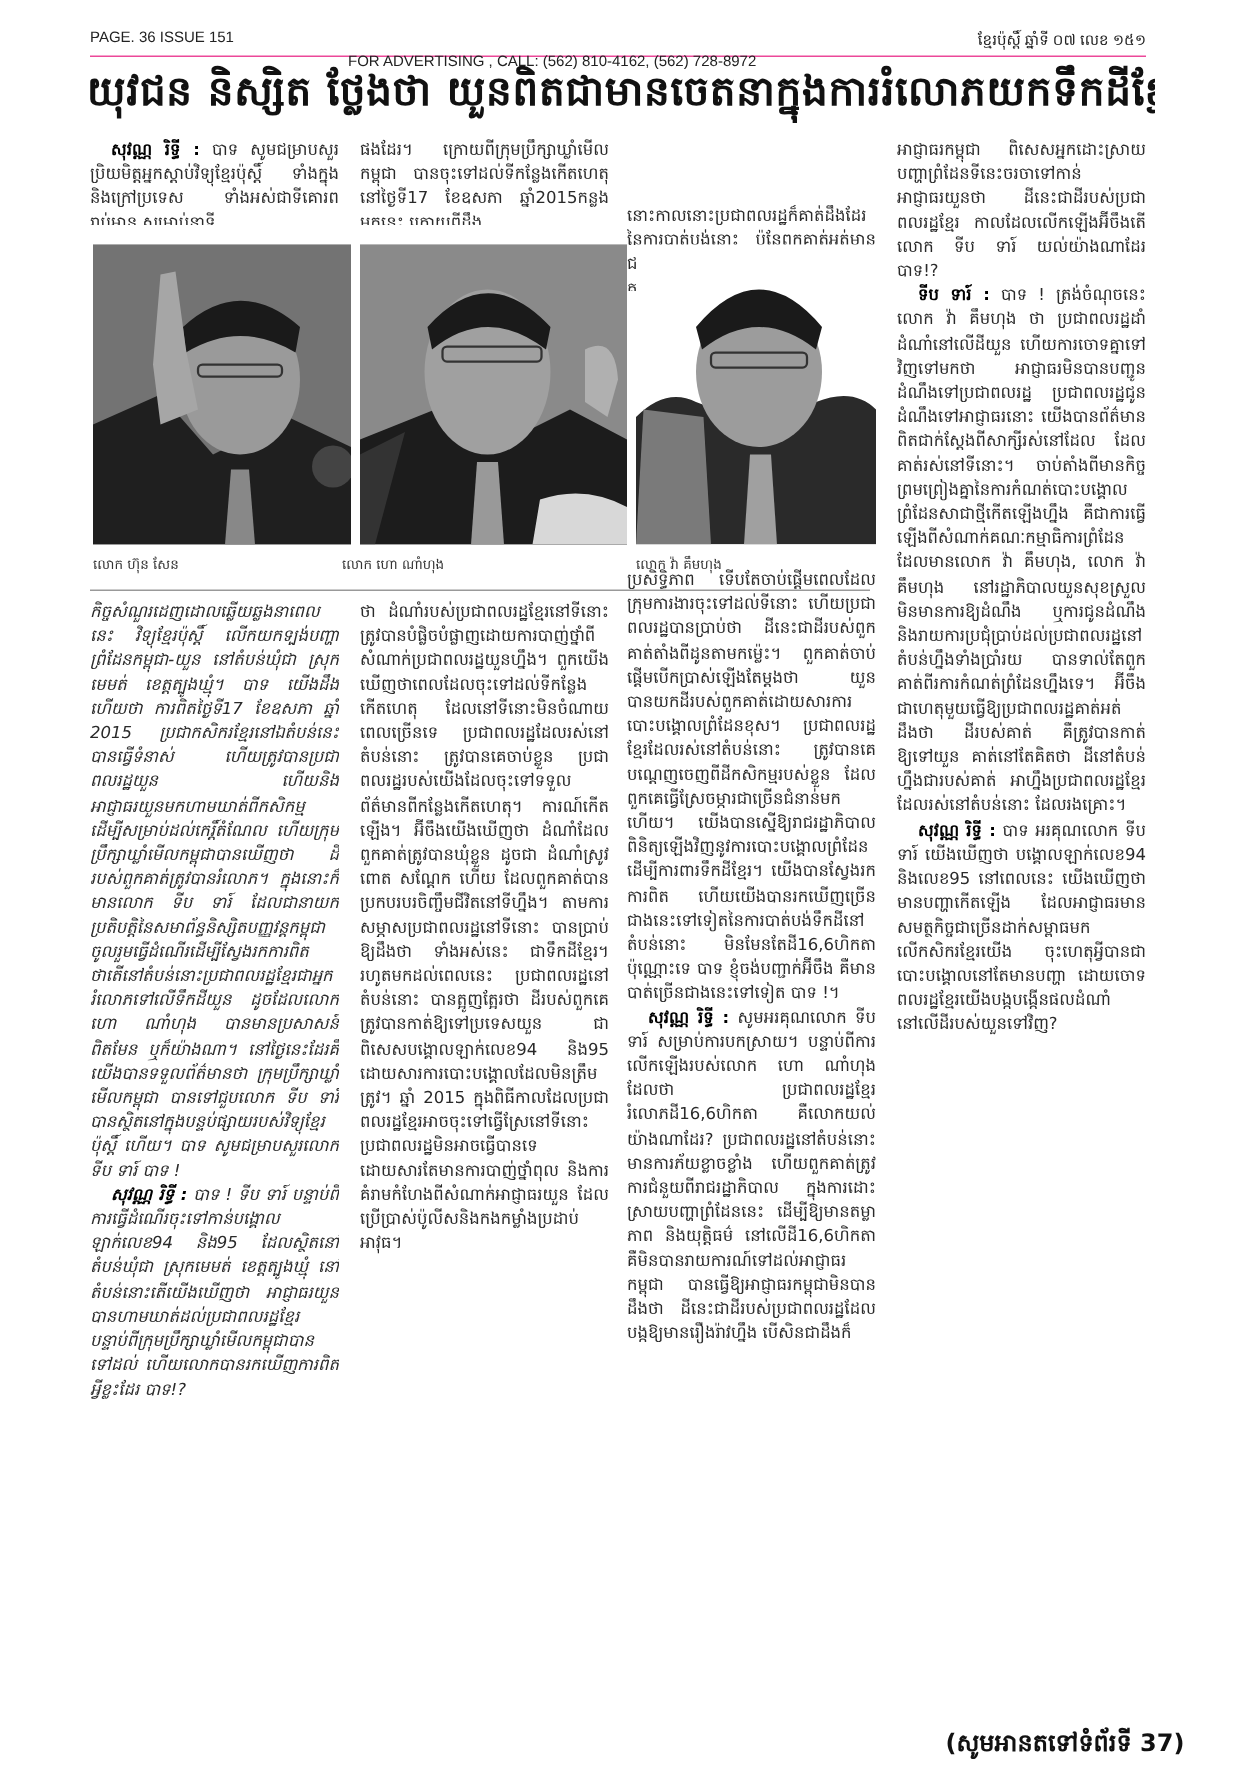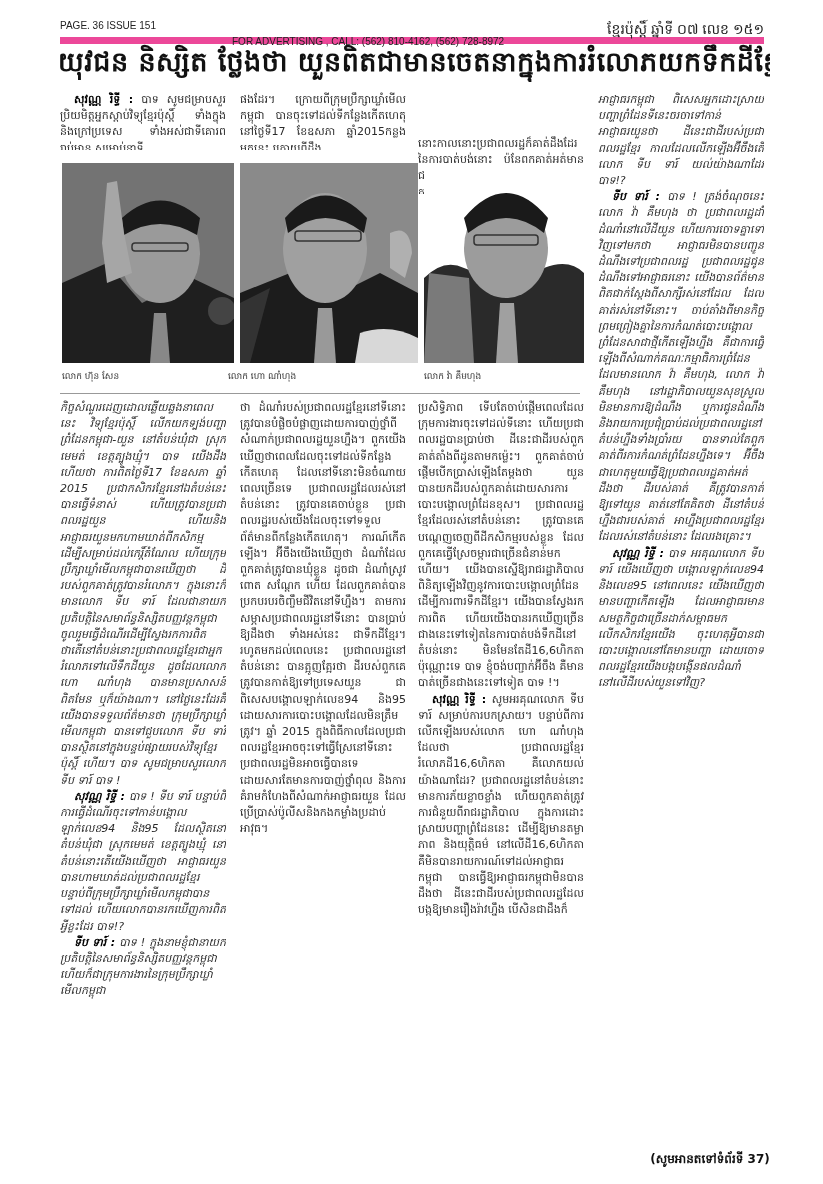--- a/index.html
+++ b/index.html
@@ -1,38 +1,38 @@
 <!DOCTYPE html>
 <html><head>
 <meta charset="utf-8">
 <style>
   html, body { margin:0; padding:0; background:#ffffff; }
   body { width:823px; height:1184px; position:relative; overflow:hidden;
          font-family:"DejaVu Sans", sans-serif; color:#1a1a1a; }
   .header { position:absolute; left:60px; top:20px; width:704px; height:14px;
             font-family:"Liberation Sans", sans-serif; font-size:10px; color:#222;
-            border-bottom:7px solid #ec4899; padding-bottom:3px; }
+            border-bottom:1px solid #ec4899; padding-bottom:3px; }
   .header .pg { position:absolute; left:0; top:0; }
   .header .ad { position:absolute; left:172px; top:16px; }
-  .header .kh { position:absolute; right:0; top:0; font-size:14px; }
+  .header .kh { position:absolute; right:0; top:0; font-size:10px; }
   .title { position:absolute; left:58px; top:42px; width:712px; height:40px;
            font-family:"DejaVu Sans", sans-serif; font-weight:bold; font-size:27px;
            letter-spacing:0.5px; color:#111; white-space:nowrap; overflow:hidden;
            text-align:center; line-height:40px; }
   .col { position:absolute; font-size:11px; line-height:16.2px; text-align:justify;
          color:#2a2a2a; overflow:hidden; }
   .col p { margin:0; text-indent:14px; }
   .col p.noind { text-indent:0; }
   .spk { font-weight:bold; color:#000; }
   .photo { position:absolute; top:163px; height:200px; background:#777; overflow:hidden; }
   .photo svg { display:block; width:100%; height:100%; }
   .caption { position:absolute; top:370px; font-size:9px; color:#333; text-align:left; }
   .rule { position:absolute; left:60px; top:393px; width:520px; height:1px; background:#999; }
   .cont { position:absolute; left:625px; top:1151px; width:170px; text-align:center;
-          font-weight:bold; font-size:12px; color:#111; }
+          font-weight:bold; font-size:16px; color:#111; }
 </style>
 </head>
 <body>
 
 <div class="header">
   <span class="pg">PAGE. 36  ISSUE 151</span>
   <span class="ad">FOR ADVERTISING ,  CALL: (562) 810-4162, (562) 728-8972</span>
   <span class="kh">ខ្មែរប៉ុស្តិ៍ ឆ្នាំទី ០៧  លេខ ១៥១</span>
 </div>
 
@@ -84,32 +84,31 @@
     <path d="M76,140 L90,140 L94,200 L72,200 Z" fill="#a0a0a0"></path>
   </svg>
 </div>
 
 <div class="caption" style="left:62px; width:172px;">លោក ហ៊ុន សែន</div>
 <div class="caption" style="left:228px; width:178px;">លោក ហោ ណាំហុង</div>
 <div class="caption" style="left:424px; width:160px;">លោក វ៉ា គឹមហុង</div>
 
 <div class="rule"></div>
 
-<div class="col" style="left:598px; top:92px; width:166px; height:1058px;font-style:italic;">
+<div class="col" style="left:598px; top:92px; width:166px; height:1058px;">
   <p class="noind"><span>អាជ្ញាធរកម្ពុជា ពិសេសអ្នកដោះស្រាយបញ្ហាព្រំដែនទីនេះចរចាទៅកាន់អាជ្ញាធរយួនថា ដីនេះជាដីរបស់ប្រជាពលរដ្ឋខ្មែរ កាលដែលលើកឡើងអ៊ីចឹងតើលោក ទីប ទារ៍ យល់យ៉ាងណាដែរ បាទ!?</span></p>
   <p><span class="spk">ទីប ទារ៍ :</span> <span>បាទ ! ត្រង់ចំណុចនេះលោក វ៉ា គឹមហុង ថា ប្រជាពលរដ្ឋដាំដំណាំនៅលើដីយួន ហើយការចោទគ្នាទៅវិញទៅមកថា អាជ្ញាធរមិនបានបញ្ជូនដំណឹងទៅប្រជាពលរដ្ឋ ប្រជាពលរដ្ឋជូនដំណឹងទៅអាជ្ញាធរនោះ យើងបានព័ត៌មានពិតជាក់ស្តែងពីសាក្សីរស់នៅដែល ដែលគាត់រស់នៅទីនោះ។ ចាប់តាំងពីមានកិច្ចព្រមព្រៀងគ្នានៃការកំណត់បោះបង្គោលព្រំដែនសាជាថ្មីកើតឡើងហ្នឹង គឺជាការធ្វើឡើងពីសំណាក់គណៈកម្មាធិការព្រំដែនដែលមានលោក វ៉ា គឹមហុង, លោក វ៉ា គឹមហុង នៅរដ្ឋាភិបាលយួនសុខស្រួល មិនមានការឱ្យដំណឹង ឬការជូនដំណឹង និងរាយការប្រជុំប្រាប់ដល់ប្រជាពលរដ្ឋនៅតំបន់ហ្នឹងទាំងប្រាំរយ បានទាល់តែពួកគាត់ពីរការកំណត់ព្រំដែនហ្នឹងទេ។ អ៊ីចឹងជាហេតុមួយធ្វើឱ្យប្រជាពលរដ្ឋគាត់អត់ដឹងថា ដីរបស់គាត់ គឺត្រូវបានកាត់ឱ្យទៅយួន គាត់នៅតែគិតថា ដីនៅតំបន់ហ្នឹងជារបស់គាត់ អាហ្នឹងប្រជាពលរដ្ឋខ្មែរដែលរស់នៅតំបន់នោះ ដែលរងគ្រោះ។</span></p>
   <p><span class="spk">សុវណ្ណ រិទ្ធី :</span> <span>បាទ អរគុណលោក ទីប ទារ៍ យើងឃើញថា បង្គោលឡាក់លេខ94 និងលេខ95 នៅពេលនេះ យើងឃើញថាមានបញ្ហាកើតឡើង ដែលអាជ្ញាធរមានសមត្ថកិច្ចជាច្រើនដាក់សម្ពាធមកលើកសិករខ្មែរយើង ចុះហេតុអ្វីបានជាបោះបង្គោលនៅតែមានបញ្ហា ដោយចោទពលរដ្ឋខ្មែរយើងបង្កបង្កើនផលដំណាំនៅលើដីរបស់យួនទៅវិញ?</span></p>
 </div>
 
 <div class="col" style="left:60px; top:400px; width:166px; height:775px;font-style:italic;">
   <p class="noind"><span>កិច្ចសំណួរដេញដោលឆ្លើយឆ្លងនាពេលនេះ វិទ្យុខ្មែរប៉ុស្តិ៍ លើកយកទ្បង់បញ្ហាព្រំដែនកម្ពុជា-យួន នៅតំបន់ឃុំជា ស្រុកមេមត់ ខេត្តត្បូងឃ្មុំ។ បាទ យើងដឹងហើយថា ការពិតថ្ងៃទី17 ខែឧសភា ឆ្នាំ 2015 ប្រជាកសិករខ្មែរនៅឯតំបន់នេះបានធ្វើទំនាស់ ហើយត្រូវបានប្រជាពលរដ្ឋយួន ហើយនិងអាជ្ញាធរយួនមកហាមឃាត់ពីកសិកម្ម ដើម្បីសម្រាប់ដល់កេរ្តិ៍តំណែល ហើយក្រុមប្រឹក្សាឃ្លាំមើលកម្ពុជាបានឃើញថា ដីរបស់ពួកគាត់ត្រូវបានរំលោភ។ ក្នុងនោះក៏មានលោក ទីប ទារ៍ ដែលជានាយកប្រតិបត្តិនៃសមាព័ន្ធនិស្សិតបញ្ញវន្តកម្ពុជាចូលរួមធ្វើដំណើរដើម្បីស្វែងរកការពិត ថាតើនៅតំបន់នោះប្រជាពលរដ្ឋខ្មែរជាអ្នករំលោភទៅលើទឹកដីយួន ដូចដែលលោក ហោ ណាំហុង បានមានប្រសាសន៍ពិតមែន ឬក៏យ៉ាងណា។ នៅថ្ងៃនេះដែរគឺយើងបានទទួលព័ត៌មានថា ក្រុមប្រឹក្សាឃ្លាំមើលកម្ពុជា បានទៅជួបលោក ទីប ទារ៍ បានស្ថិតនៅក្នុងបន្ទប់ផ្សាយរបស់វិទ្យុខ្មែរប៉ុស្តិ៍ ហើយ។ បាទ សូមជម្រាបសួរលោក ទីប ទារ៍ បាទ !</span></p>
   <p><span class="spk">សុវណ្ណ រិទ្ធី :</span> <span>បាទ ! ទីប ទារ៍ បន្ទាប់ពីការធ្វើដំណើរចុះទៅកាន់បង្គោលឡាក់លេខ94 និង95 ដែលស្ថិតនៅតំបន់ឃុំជា ស្រុកមេមត់ ខេត្តត្បូងឃ្មុំ នៅតំបន់នោះតើយើងឃើញថា អាជ្ញាធរយួនបានហាមឃាត់ដល់ប្រជាពលរដ្ឋខ្មែរ បន្ទាប់ពីក្រុមប្រឹក្សាឃ្លាំមើលកម្ពុជាបានទៅដល់ ហើយលោកបានរកឃើញការពិតអ្វីខ្លះដែរ បាទ!?</span></p>
-  <p><span class="spk">ទីប ទារ៍ :</span> <span>បាទ ! ក្នុងនាមខ្ញុំជានាយកប្រតិបត្តិនៃសមាព័ន្ធនិស្សិតបញ្ញវន្តកម្ពុជា ហើយក៏ជាក្រុមការងារនៃក្រុមប្រឹក្សាឃ្លាំមើលកម្ពុជា</span></p>
 </div>
 <div class="col" style="left:240px; top:400px; width:166px; height:775px;">
   <p class="noind"><span>ថា ដំណាំរបស់ប្រជាពលរដ្ឋខ្មែរនៅទីនោះត្រូវបានបំផ្លិចបំផ្លាញដោយការបាញ់ថ្នាំពីសំណាក់ប្រជាពលរដ្ឋយួនហ្នឹង។ ពួកយើងឃើញថាពេលដែលចុះទៅដល់ទីកន្លែងកើតហេតុ ដែលនៅទីនោះមិនចំណាយពេលច្រើនទេ ប្រជាពលរដ្ឋដែលរស់នៅតំបន់នោះ ត្រូវបានគេចាប់ខ្លួន ប្រជាពលរដ្ឋរបស់យើងដែលចុះទៅទទួលព័ត៌មានពីកន្លែងកើតហេតុ។ ការណ៍កើតឡើង។ អ៊ីចឹងយើងឃើញថា ដំណាំដែលពួកគាត់ត្រូវបានឃុំខ្លួន ដូចជា ដំណាំស្រូវ ពោត សណ្តែក ហើយ ដែលពួកគាត់បានប្រកបរបរចិញ្ចឹមជីវិតនៅទីហ្នឹង។ តាមការសម្ភាសប្រជាពលរដ្ឋនៅទីនោះ បានប្រាប់ឱ្យដឹងថា ទាំងអស់នេះ ជាទឹកដីខ្មែរ។ រហូតមកដល់ពេលនេះ ប្រជាពលរដ្ឋនៅតំបន់នោះ បានត្អូញត្អែរថា ដីរបស់ពួកគេត្រូវបានកាត់ឱ្យទៅប្រទេសយួន ជាពិសេសបង្គោលឡាក់លេខ94 និង95 ដោយសារការបោះបង្គោលដែលមិនត្រឹមត្រូវ។ ឆ្នាំ 2015 ក្នុងពិធីកាលដែលប្រជាពលរដ្ឋខ្មែរអាចចុះទៅធ្វើស្រែនៅទីនោះ ប្រជាពលរដ្ឋមិនអាចធ្វើបានទេ ដោយសារតែមានការបាញ់ថ្នាំពុល និងការគំរាមកំហែងពីសំណាក់អាជ្ញាធរយួន ដែលប្រើប្រាស់ប៉ូលីសនិងកងកម្លាំងប្រដាប់អាវុធ។</span></p>
 </div>
-<div class="col" style="left:418px; top:400px; width:166px; height:775px;">
+<div class="col" style="left:418px; top:379px; width:166px; height:775px;">
   <p class="noind"><span>ប្រសិទ្ធិភាព ទើបតែចាប់ផ្តើមពេលដែលក្រុមការងារចុះទៅដល់ទីនោះ ហើយប្រជាពលរដ្ឋបានប្រាប់ថា ដីនេះជាដីរបស់ពួកគាត់តាំងពីដូនតាមកម្ល៉េះ។ ពួកគាត់ចាប់ផ្តើមបើកប្រាស់ឡើងតែម្តងថា យួនបានយកដីរបស់ពួកគាត់ដោយសារការបោះបង្គោលព្រំដែនខុស។ ប្រជាពលរដ្ឋខ្មែរដែលរស់នៅតំបន់នោះ ត្រូវបានគេបណ្តេញចេញពីដីកសិកម្មរបស់ខ្លួន ដែលពួកគេធ្វើស្រែចម្ការជាច្រើនជំនាន់មកហើយ។ យើងបានស្នើឱ្យរាជរដ្ឋាភិបាលពិនិត្យឡើងវិញនូវការបោះបង្គោលព្រំដែន ដើម្បីការពារទឹកដីខ្មែរ។ យើងបានស្វែងរកការពិត ហើយយើងបានរកឃើញច្រើនជាងនេះទៅទៀតនៃការបាត់បង់ទឹកដីនៅតំបន់នោះ មិនមែនតែដី16,6ហិកតាប៉ុណ្ណោះទេ បាទ ខ្ញុំចង់បញ្ជាក់អ៊ីចឹង គឺមានបាត់ច្រើនជាងនេះទៅទៀត បាទ !។</span></p>
   <p><span class="spk">សុវណ្ណ រិទ្ធី :</span> <span>សូមអរគុណលោក ទីប ទារ៍ សម្រាប់ការបកស្រាយ។ បន្ទាប់ពីការលើកឡើងរបស់លោក ហោ ណាំហុង ដែលថា ប្រជាពលរដ្ឋខ្មែររំលោភដី16,6ហិកតា គឺលោកយល់យ៉ាងណាដែរ? ប្រជាពលរដ្ឋនៅតំបន់នោះ មានការភ័យខ្លាចខ្លាំង ហើយពួកគាត់ត្រូវការជំនួយពីរាជរដ្ឋាភិបាល ក្នុងការដោះស្រាយបញ្ហាព្រំដែននេះ ដើម្បីឱ្យមានតម្លាភាព និងយុត្តិធម៌ នៅលើដី16,6ហិកតា គឺមិនបានរាយការណ៍ទៅដល់អាជ្ញាធរកម្ពុជា បានធ្វើឱ្យអាជ្ញាធរកម្ពុជាមិនបានដឹងថា ដីនេះជាដីរបស់ប្រជាពលរដ្ឋដែលបង្កឱ្យមានរឿងរ៉ាវហ្នឹង បើសិនជាដឹងក៏</span></p>
 </div>
 
 <div class="cont">(សូមអានតទៅទំព័រទី 37)</div>
 
 </body></html>

